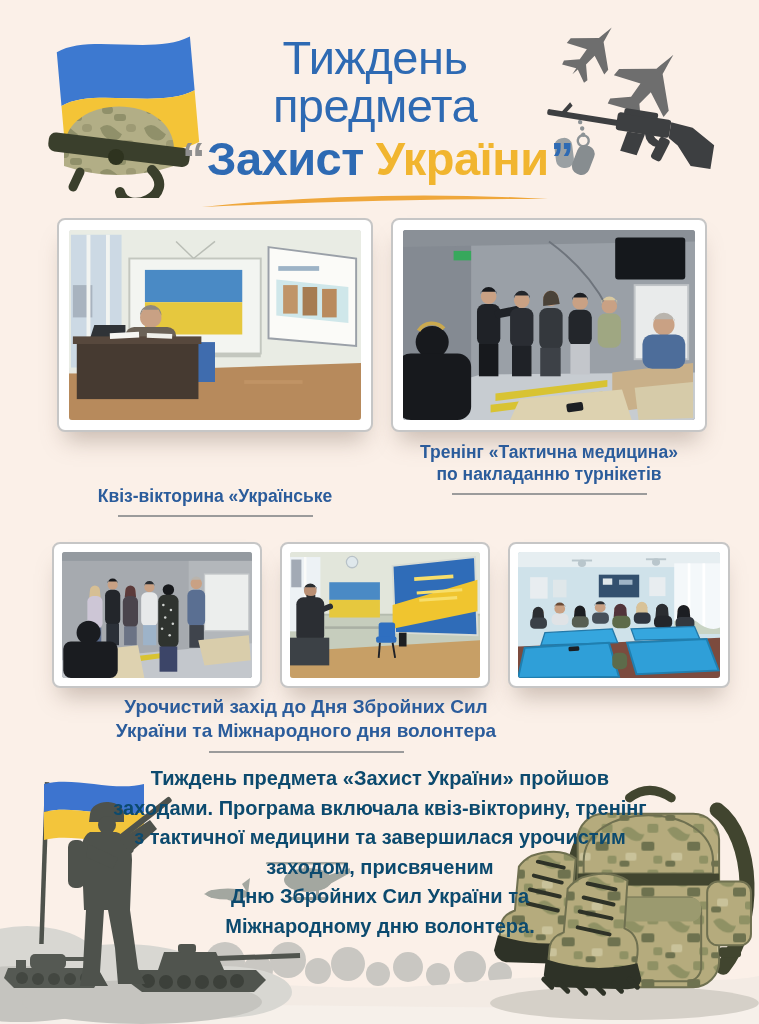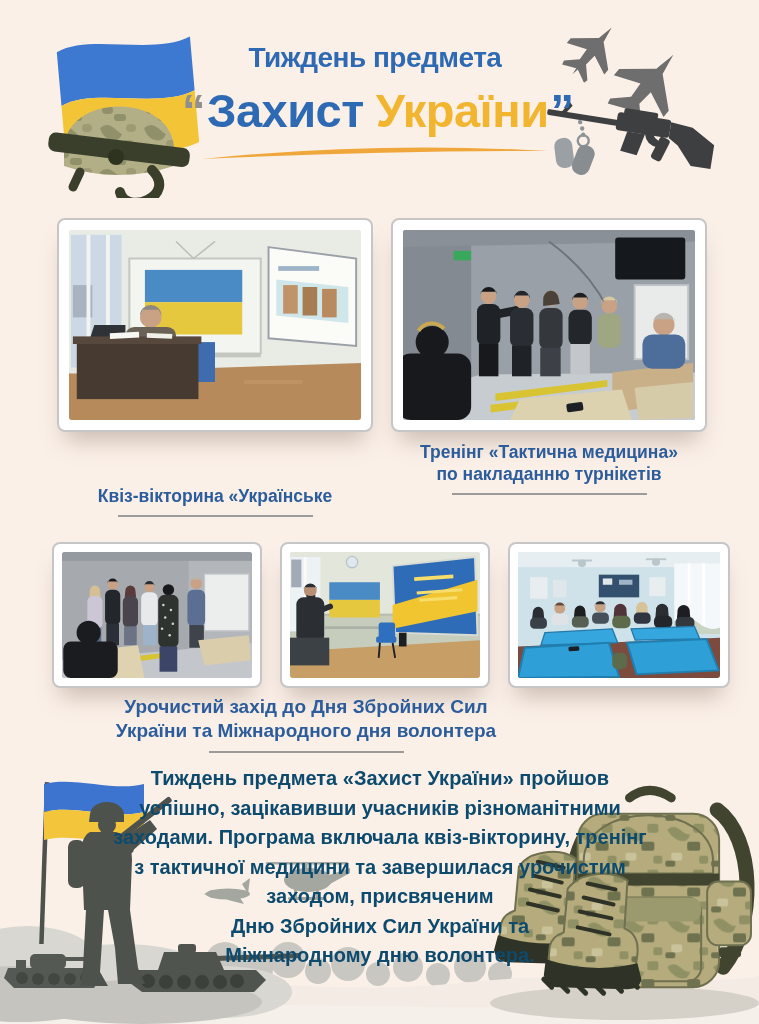--- a/index.html
+++ b/index.html
@@ -4,21 +4,21 @@
 <style>
   html,body{margin:0;padding:0;}
   body{font-family:"Liberation Sans", sans-serif; background:#efe6dd;}
   .poster{
     position:relative; width:759px; height:1024px; margin:0 auto;
     background:#fbf0e8; overflow:hidden;
   }
   .abs{position:absolute;}
   
   .title-wrap{position:absolute; left:182px; top:34px; width:386px; text-align:center; z-index:3;}
-  .title-line1{font-size:28px; font-weight:bold; letter-spacing:-0.5px; color:#2e6ab3; line-height:48px;}
+  .title-line1{font-size:47px; font-weight:normal; letter-spacing:-0.5px; color:#2e6ab3; line-height:48px;}
   .title-line2{font-size:47px; font-weight:bold; letter-spacing:-0.5px; line-height:58px; white-space:nowrap;}
   .title-line2 .blue{color:#2e6ab3;}
   .title-line2 .yellow{color:#f1b52f; margin-left:12px;}
   .title-line2 .q-gray{color:#8f8f8f; margin-right:2px;}
   .title-line2 .q-blue{color:#2e6ab3; margin-left:2px;}
   .swoosh{display:block; margin:4px auto 0;}
   
   .photo{
     position:absolute; margin:0; box-sizing:border-box;
     background:#ffffff; border:2px solid #c6c6c6; border-radius:8px;
@@ -472,21 +472,20 @@
         <path d="M44,6 q28,-9 46,3 l-3,48 q15,6 13,26 l-2,14 q-50,10 -88,-2 l2,-20 q2,-10 14,-14 l4,-44 q6,-7 14,-11z" fill="url(#camo)" stroke="#6f7050" stroke-width="2"></path>
         <path d="M8,88 q46,15 92,4 l4,16 q-2,10 -14,10 l-72,-2 q-10,-2 -12,-12 z" fill="#2e3227"></path>
         <path d="M6,108 l8,8 M22,112 l8,8 M40,114 l8,8 M58,114 l8,8 M76,112 l8,8 M92,108 l8,8" stroke="#2e3227" stroke-width="5" stroke-linecap="round"></path>
         <path d="M50,12 l28,6 M46,26 l30,7 M42,40 l32,7 M40,56 l32,7" stroke="#2e3227" stroke-width="4" stroke-linecap="round"></path>
       </g>
     </g>
   </svg>
 
   <div class="summary">
     <div class="sum-line">Тиждень предмета «Захист України» пройшов</div>
-    <div class="sum-line">успішно, зацікавивши учасників різноманітними</div>
     <div class="sum-line">заходами. Програма включала квіз-вікторину, тренінг</div>
     <div class="sum-line">з тактичної медицини та завершилася урочистим</div>
     <div class="sum-line">заходом, присвяченим</div>
     <div class="sum-line">Дню Збройних Сил України та</div>
     <div class="sum-line">Міжнародному дню волонтера.</div>
   </div>
 
 </div>
 
 </body></html>

